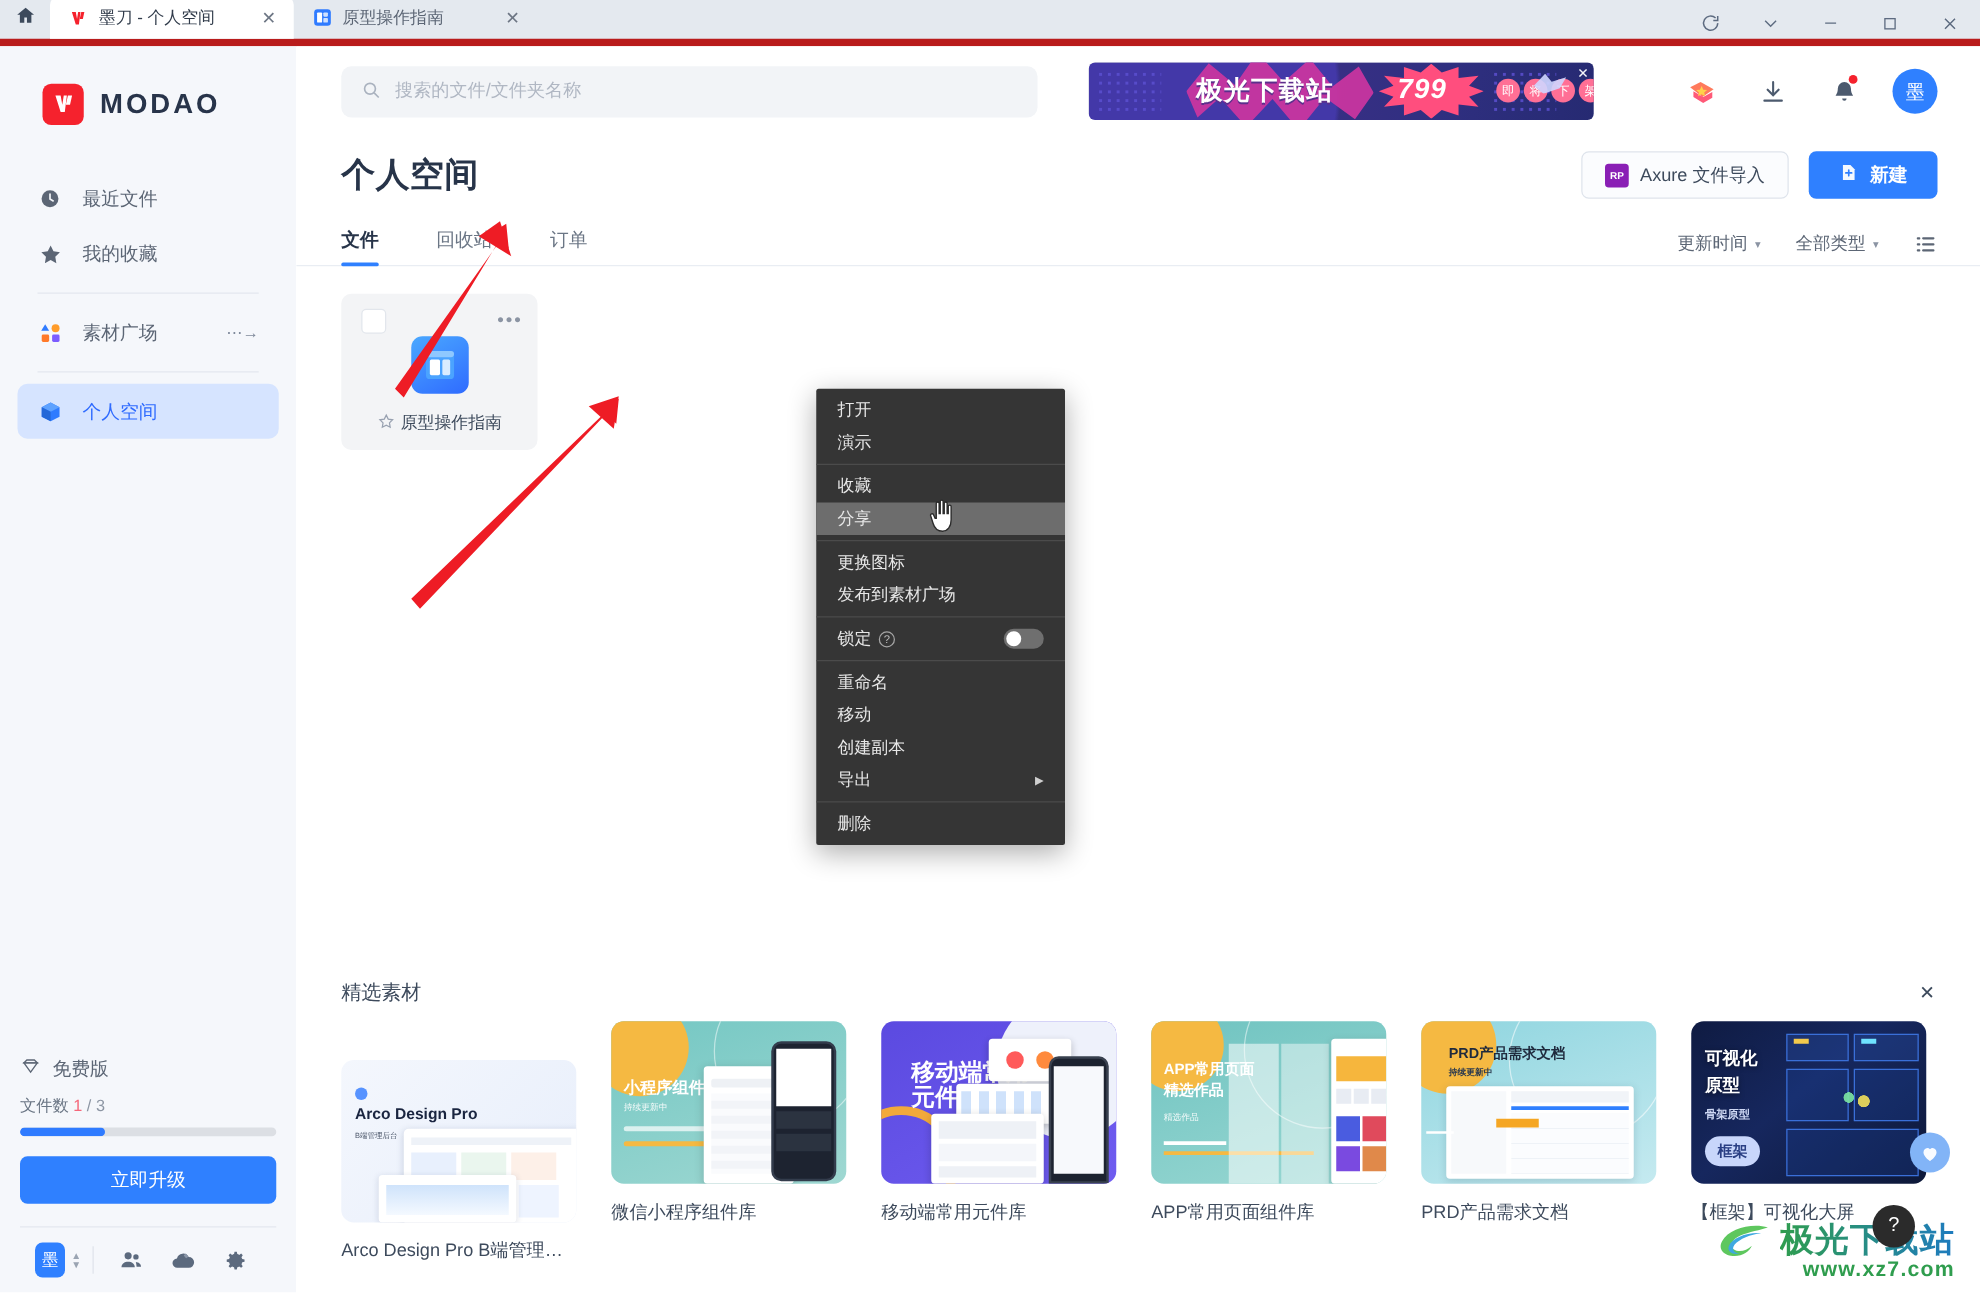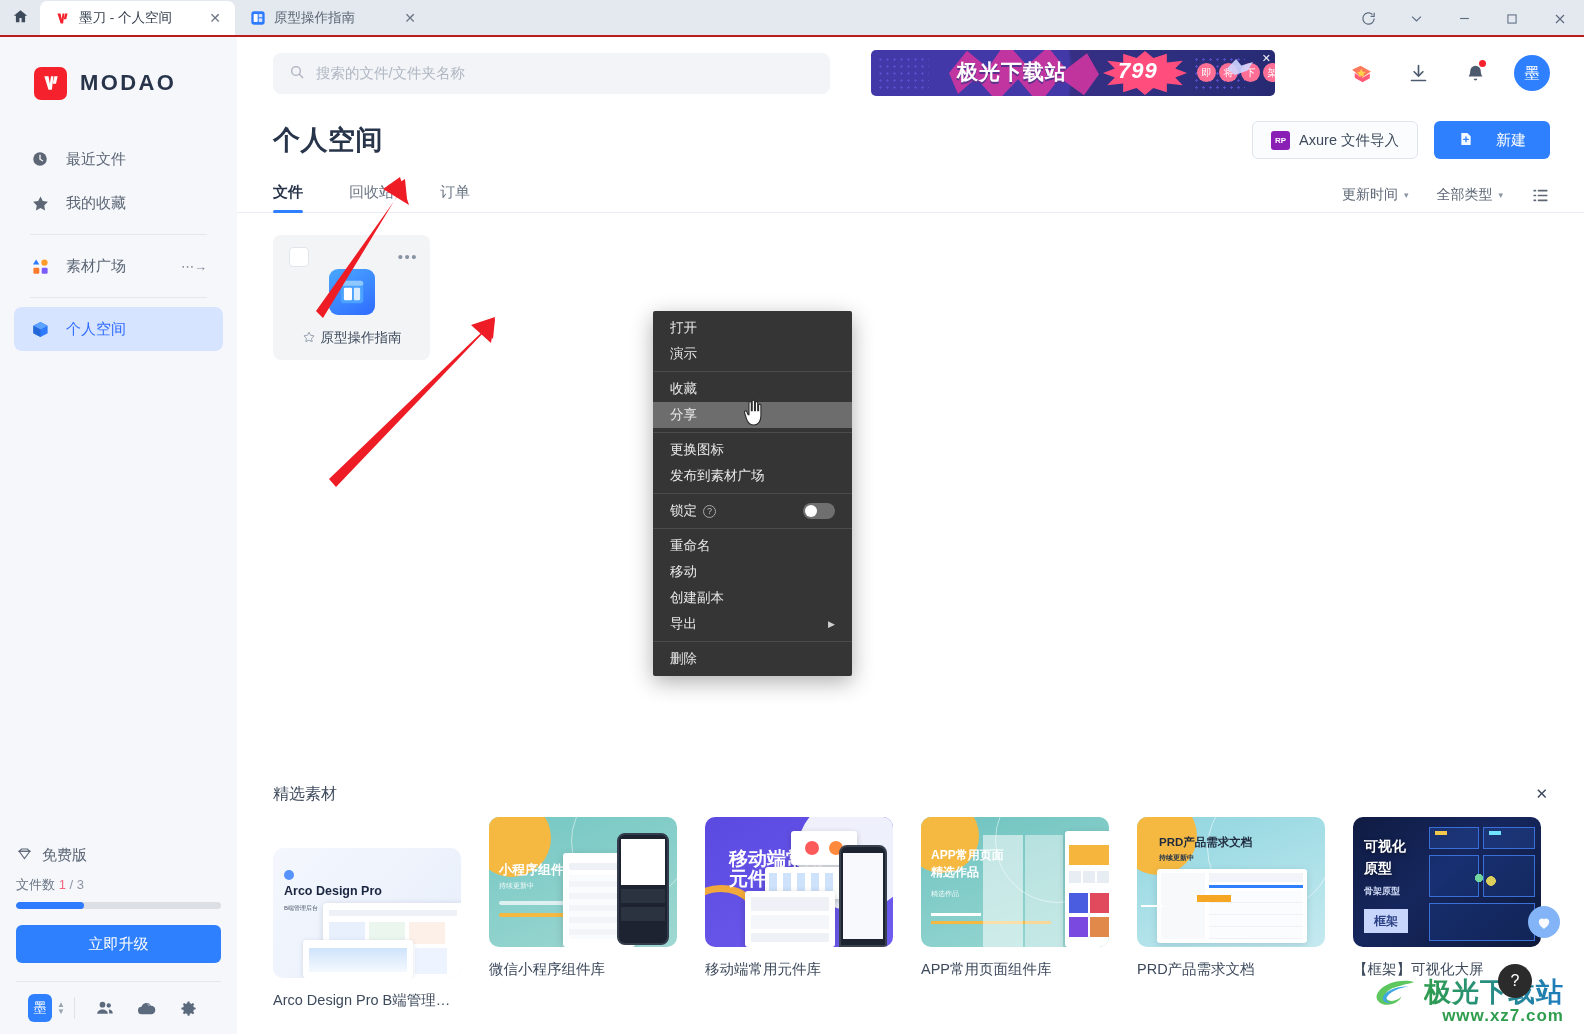--- a/index.html
+++ b/index.html
@@ -6,21 +6,21 @@
   html,body { width:1584px; height:1034px; overflow:hidden; }
   body {
     font-family:"Liberation Sans","DejaVu Sans",sans-serif;
     background:#ffffff; color:#3d4a5c; font-size:14px;
     -webkit-font-smoothing:antialiased;
   }
 
   
   .titlebar{
     height:37px; background:#e4e9ef; display:flex; align-items:flex-end;
-    position:relative; border-bottom:2px solid #b91c1c;
+    position:relative; border-bottom:6px solid #b91c1c;
   }
   .home-btn{
     width:40px; height:37px; display:flex; align-items:center; justify-content:center;
     cursor:pointer;
   }
   .tab{
     height:34px; min-width:195px; display:flex; align-items:center; gap:8px;
     padding:0 10px 0 14px; border-radius:7px 7px 0 0; font-size:13.5px;
     color:#5c6675; cursor:pointer; position:relative;
   }
@@ -125,21 +125,21 @@
   .page-title{ font-size:27px; font-weight:700; color:#273449; letter-spacing:.5px; }
   .head-actions{ margin-left:auto; display:flex; align-items:center; gap:16px; }
   .btn-ghost{
     height:38px; padding:0 18px; border:1px solid #dfe4ec; border-radius:6px; background:#fbfcfe;
     display:flex; align-items:center; gap:9px; font-size:14.5px; color:#3d4a5c; cursor:pointer;
   }
   .rp-badge{ width:19px;height:19px;border-radius:3px;background:#8a1fb5;color:#fff;font-size:8px;font-weight:700;
     display:flex;align-items:center;justify-content:center;}
   .btn-primary{
     height:38px; padding:0 24px; border-radius:6px; background:#2f80ff; color:#fff;
-    display:flex; align-items:center; gap:22px; font-size:15px; cursor:pointer;
+    display:flex; align-items:center; gap:9px; font-size:15px; cursor:pointer;font-weight:bold;
   }
 
   .tabs-row{ display:flex; align-items:flex-end; padding:0 34px 0 36px; height:42px;
     border-bottom:1px solid #e9edf3; position:relative; }
   .ftab{ font-size:15px; color:#6b7685; padding:0 0 10px; margin-right:46px; cursor:pointer; position:relative; }
   .ftab.active{ color:#273449; font-weight:700; }
   .ftab.active:after{ content:""; position:absolute; left:0; right:0; bottom:-1px; height:3px;
     background:#2f80ff; border-radius:2px; }
   .tabs-right{ margin-left:auto; display:flex; align-items:center; gap:28px; padding-bottom:8px; }
   .sortsel{ font-size:14px; color:#5c6675; display:flex; align-items:center; gap:6px; cursor:pointer; }
@@ -644,21 +644,21 @@
             <div style="position:absolute;left:4px;top:88px;width:22px;height:2px;background:#fff;"></div>
           </div>
           <div class="feat-name">PRD产品需求文档</div>
         </div>
 
         <div class="feat-card">
           <div class="feat-thumb" style="background:linear-gradient(140deg,#0f1b42,#16275e 45%,#0d1838);">
             <div style="position:absolute;left:11px;top:18px;font-size:14px;font-weight:800;color:#fff;line-height:22px;white-space:pre-line;text-shadow:0 1px 4px rgba(0,0,0,.5)">可视化
 原型</div>
             <div style="position:absolute;left:11px;top:68px;font-size:9px;font-weight:700;color:#cfd9f5;">骨架原型</div>
-            <div style="position:absolute;left:11px;top:92px;width:44px;height:24px;border-radius:0;background:#c8d6fb;color:#2a3f84;font-size:12px;font-weight:800;display:flex;align-items:center;justify-content:center;">框架</div>
+            <div style="position:absolute;left:11px;top:92px;width:44px;height:24px;border-radius:12px;background:#c8d6fb;color:#2a3f84;font-size:12px;font-weight:800;display:flex;align-items:center;justify-content:center;">框架</div>
             <div style="position:absolute;left:76px;top:10px;width:50px;height:22px;border:1px solid #3a6fd8;background:rgba(40,80,170,.35);"></div>
             <div style="position:absolute;left:130px;top:10px;width:52px;height:22px;border:1px solid #3a6fd8;background:rgba(40,80,170,.35);"></div>
             <div style="position:absolute;left:76px;top:38px;width:50px;height:42px;border:1px solid #3a6fd8;background:rgba(30,70,160,.3);"></div>
             <div style="position:absolute;left:130px;top:38px;width:52px;height:42px;border:1px solid #3a6fd8;background:rgba(30,70,160,.3);"></div>
             <div style="position:absolute;left:76px;top:86px;width:106px;height:38px;border:1px solid #3a6fd8;background:rgba(25,60,140,.35);"></div>
             <div style="position:absolute;left:96px;top:46px;width:60px;height:30px;background:radial-gradient(circle,#7de8a3 0 12%,transparent 13%),radial-gradient(circle at 70% 60%,#f2e05a 0 10%,transparent 11%);opacity:.9"></div>
             <div style="position:absolute;left:82px;top:14px;width:12px;height:4px;background:#f2c94c;"></div>
             <div style="position:absolute;left:136px;top:14px;width:12px;height:4px;background:#6fe3ff;"></div>
           </div>
           <div class="feat-name">【框架】可视化大屏</div>

